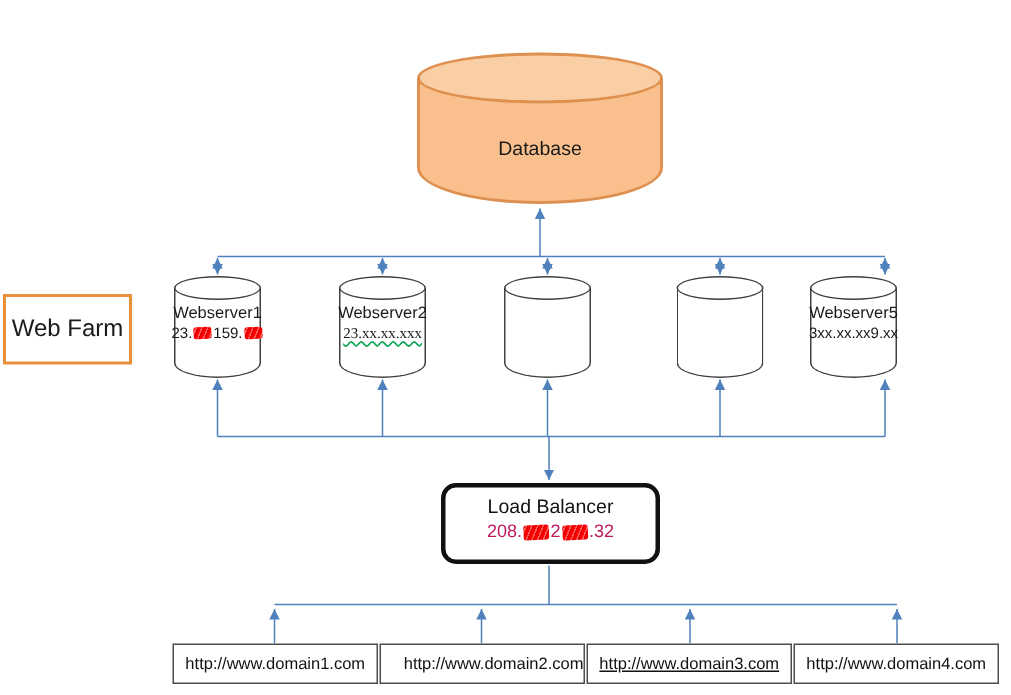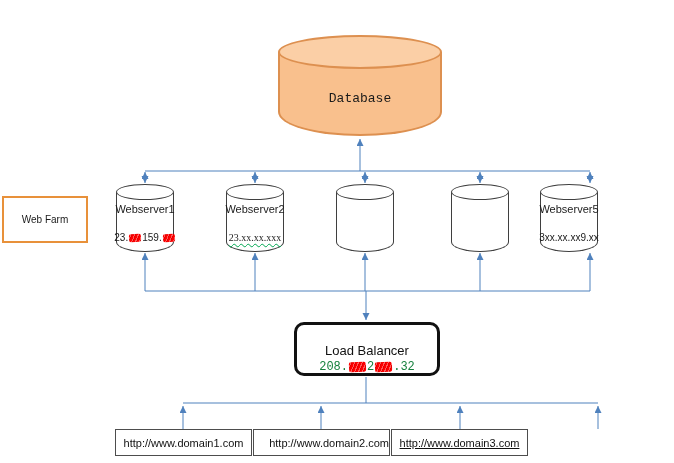--- a/index.html
+++ b/index.html
@@ -11,38 +11,38 @@
   
   .cyl-top  { position:absolute; left:0; right:0; top:0; border-radius:50%; z-index:2; }
   .cyl-body { position:absolute; left:0; right:0; bottom:0; z-index:1; }
 
   .ws { width:58px; height:68px; }
   .ws .cyl-top  { height:16px; background:#ffffff; border:1px solid #3f3f3f; }
   .ws .cyl-body { top:8px; background:#ffffff; border:1px solid #3f3f3f; border-top:0;
                   border-radius:0 0 50% 50% / 0 0 10px 10px; }
   .ws-label { position:absolute; top:19px; left:-12px; right:-12px; text-align:center; z-index:3; }
   .ws-name  { font-size:11px; color:#1a1a1a; }
-  .ws-ip    { font-size:10px; color:#1a1a1a; margin-top:17px; white-space:nowrap; }
+  .ws-ip    { font-size:10px; color:#1a1a1a; margin-top:2px; white-space:nowrap; }
 
   .db { left:278px; top:35px; width:164px; height:101px; }
   .db .cyl-top  { height:34px; background:#fbcfa6; border:2px solid #dd9050; }
   .db .cyl-body { top:17px; background:#f9c08d; border:2px solid #dd9050; border-top:0;
                   border-radius:0 0 50% 50% / 0 0 24px 24px; }
   .db-label { position:absolute; top:56px; left:0; right:0; text-align:center;
-              font-size:13px; color:#1a1a1a; z-index:3;font-family:Liberation Mono, monospace; }
+              font-size:13px; color:#1a1a1a; z-index:3; }
 
   
   .webfarm { left:2px; top:196px; width:86px; height:47px; background:#ffffff;
              border:2px solid #e8913a; display:flex; align-items:center; justify-content:center;
-             font-size:10px; color:#1a1a1a; }
+             font-size:16px; color:#1a1a1a; }
 
   .lb { left:294px; top:322px; width:146px; height:54px; background:#ffffff;
-        border:3px solid #111111; border-radius:10px; text-align:center; padding-top:18px; }
+        border:3px solid #111111; border-radius:10px; text-align:center; padding-top:5px; }
   .lb-title { font-size:13px; color:#111111; }
-  .lb-ip    { font-size:12px; color:#15803d; margin-top:2px; white-space:nowrap;font-family:Liberation Mono, monospace; }
+  .lb-ip    { font-size:12px; color:#be185d; margin-top:2px; white-space:nowrap; }
 
   .domain { top:429px; width:137px; height:27px; background:#ffffff; border:1px solid #4d4d4d;
             display:flex; align-items:center; justify-content:center; font-size:11px; color:#111111; }
 
   
   .scribble { display:inline-block; width:12px; height:8px; margin:0 1px -1px 1px; border-radius:2px;
               background:repeating-linear-gradient(115deg,#fe0000 0 1.5px,#ff5a5a 1.5px 2.5px,#e40000 2.5px 3.5px);
               transform:rotate(-3deg); }
   .s-lg { width:17px; height:10px; margin-bottom:-2px; }
   .red-text { color:#ff0000; }
@@ -142,14 +142,17 @@
 
   <div class="node domain" style="left:115px;">
     <span>http://www.domain1.com</span>
   </div>
   <div class="node domain" style="left:253px;justify-content:flex-end;">
     <span>http://www.domain2.com</span>
   </div>
   <div class="node domain" style="left:391px;text-decoration:underline;">
     <span>http://www.domain3.com</span>
   </div>
+  <div class="node domain" style="left:529px;">
+    <span>http://www.domain4.com</span>
+  </div>
 
 </div>
 
 </body></html>

